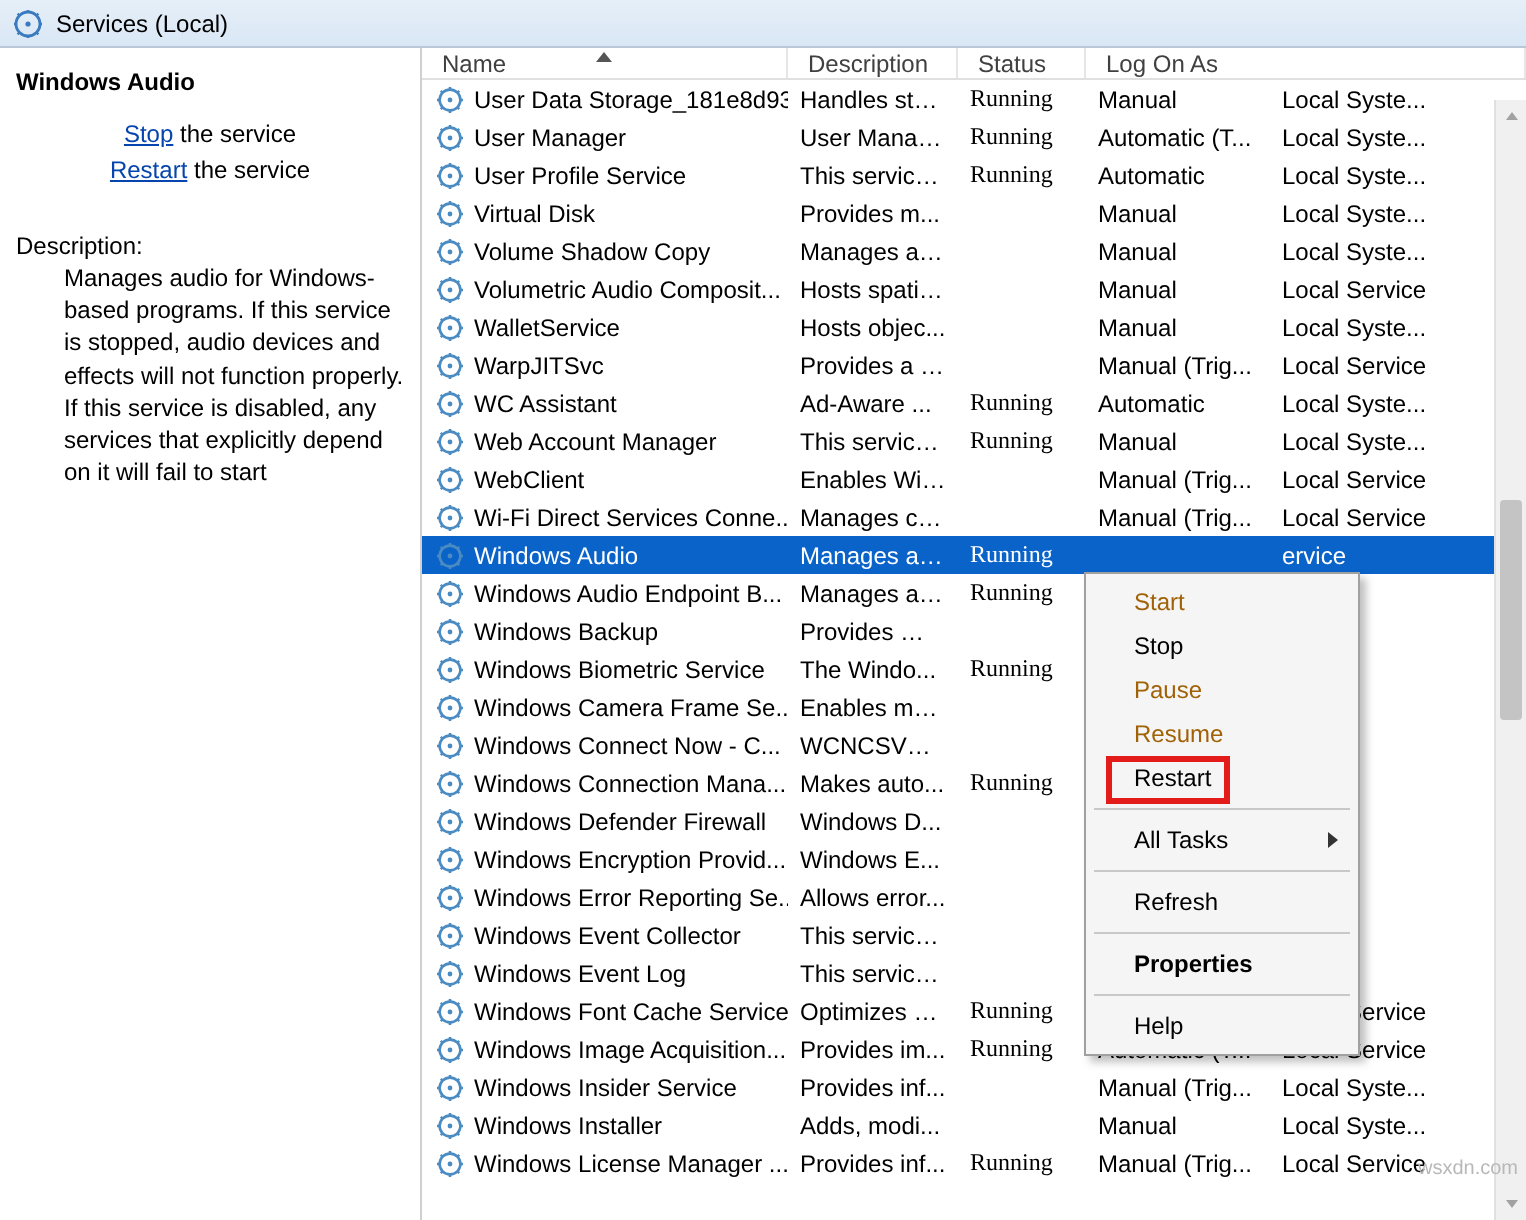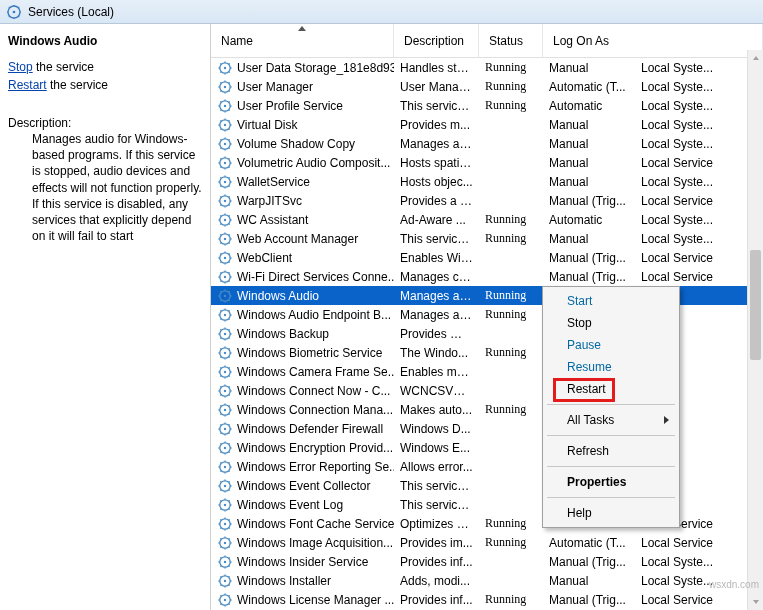--- a/index.html
+++ b/index.html
@@ -27,31 +27,31 @@
     display: flex;
     height: calc(100% - 24px);
   }
   .left {
     width: 211px;
     border-right: 1px solid #d0d0d0;
     padding: 10px 8px 0 8px;
   }
   .left h1 { font-size: 12px; font-weight: bold; margin-bottom: 10px; }
   .left a { color: #0645ad; text-decoration: underline; cursor: pointer; }
-  .left .links { line-height: 1.5; margin-bottom: 22px; }
+  .left .links { line-height: 1.5; margin-bottom: 22px; text-align: center; }
   .left .desc-label { margin-bottom: 1px; }
   .left .desc-body { line-height: 1.35; margin-left: 24px; }
   .right { flex: 1; position: relative; }
   .hdr {
     display: flex;
     border-bottom: 1px solid #e0e0e0;
-    height: 34px;
+    height: 16px;
     align-items: center;
     font-size: 12px;
-    color: #000000;
+    color: #404040;
   }
   .hdr > div { padding: 0 6px 0 10px; border-right: 1px solid #e6e6e6; height: 100%; display:flex; align-items:center; position:relative; }
   .col-name { width: 183px; }
   .col-desc { width: 85px; }
   .col-status { width: 64px; }
   .col-startup { width: 92px; }
   .col-logon { flex:1; }
   .sort-caret {
     position:absolute; top:2px; left:50%; transform:translateX(-50%);
     width:0;height:0;border-left:4px solid transparent;border-right:4px solid transparent;border-bottom:5px solid #555;
@@ -74,21 +74,21 @@
     left: 331px;
     top: 262px;
     width: 138px;
     background:#f5f5f5;
     border:1px solid #a0a0a0;
     box-shadow: 3px 3px 4px rgba(0,0,0,0.25);
     padding:3px 2px;
     font-size:12px;
   }
   .ctxmenu .item { padding:4px 14px 4px 22px; cursor:default; position:relative; }
-  .ctxmenu .item.disabled { color:#0369a1; }
+  .ctxmenu .item.disabled { color:#a16207; }
   .ctxmenu .item.bold { font-weight:bold; }
   .ctxmenu .sep { height:1px; background:#c8c8c8; margin:4px 2px; }
   .ctxmenu .item .arrow {
     position:absolute; right:8px; top:50%; transform:translateY(-50%);
     width:0;height:0;border-top:4px solid transparent;border-bottom:4px solid transparent;border-left:5px solid #333;
   }
   .restart-hilite {
     position:absolute;
     border:3px solid #e31b1b;
     pointer-events:none;

